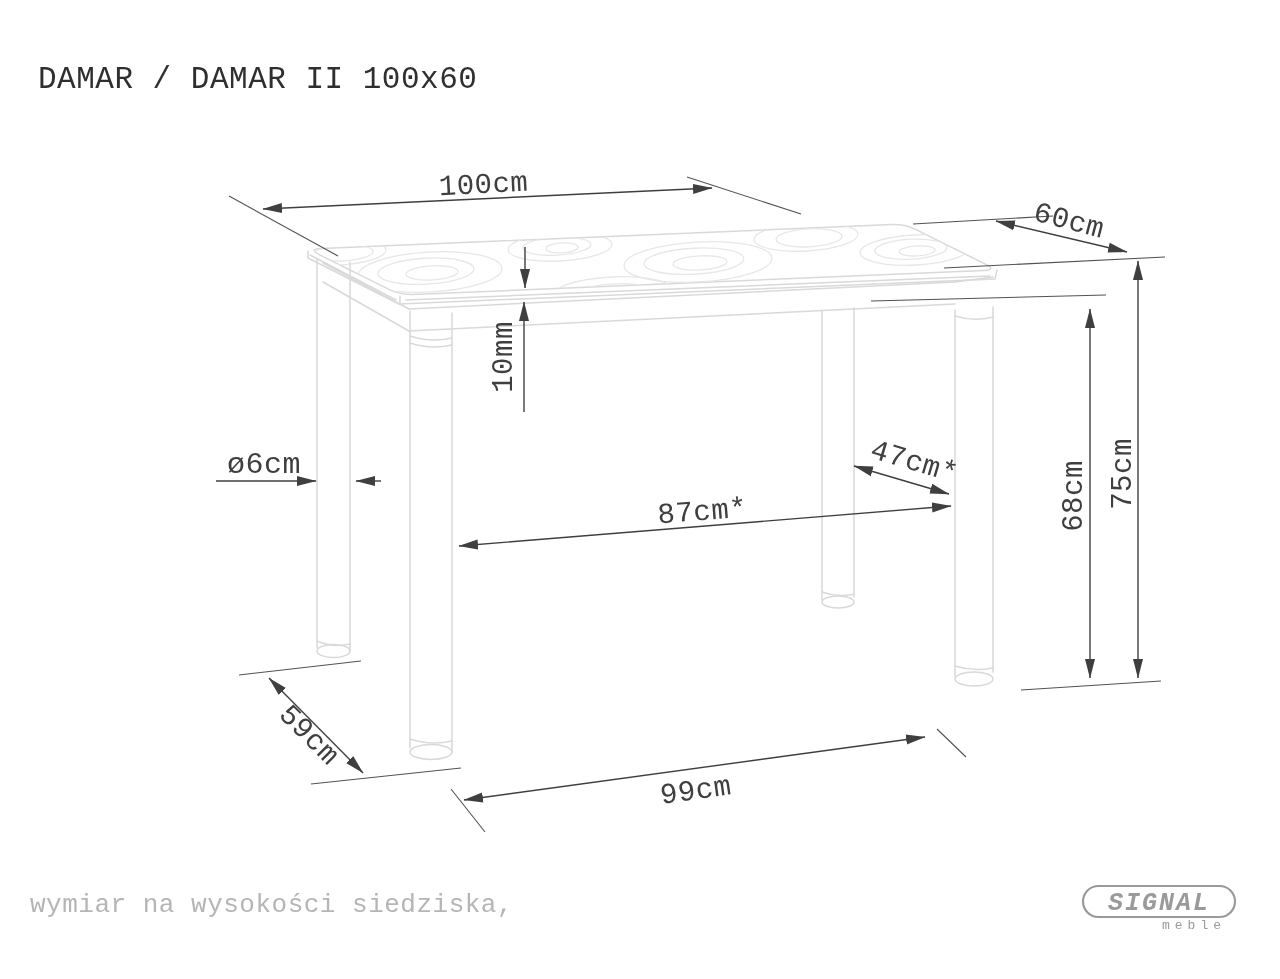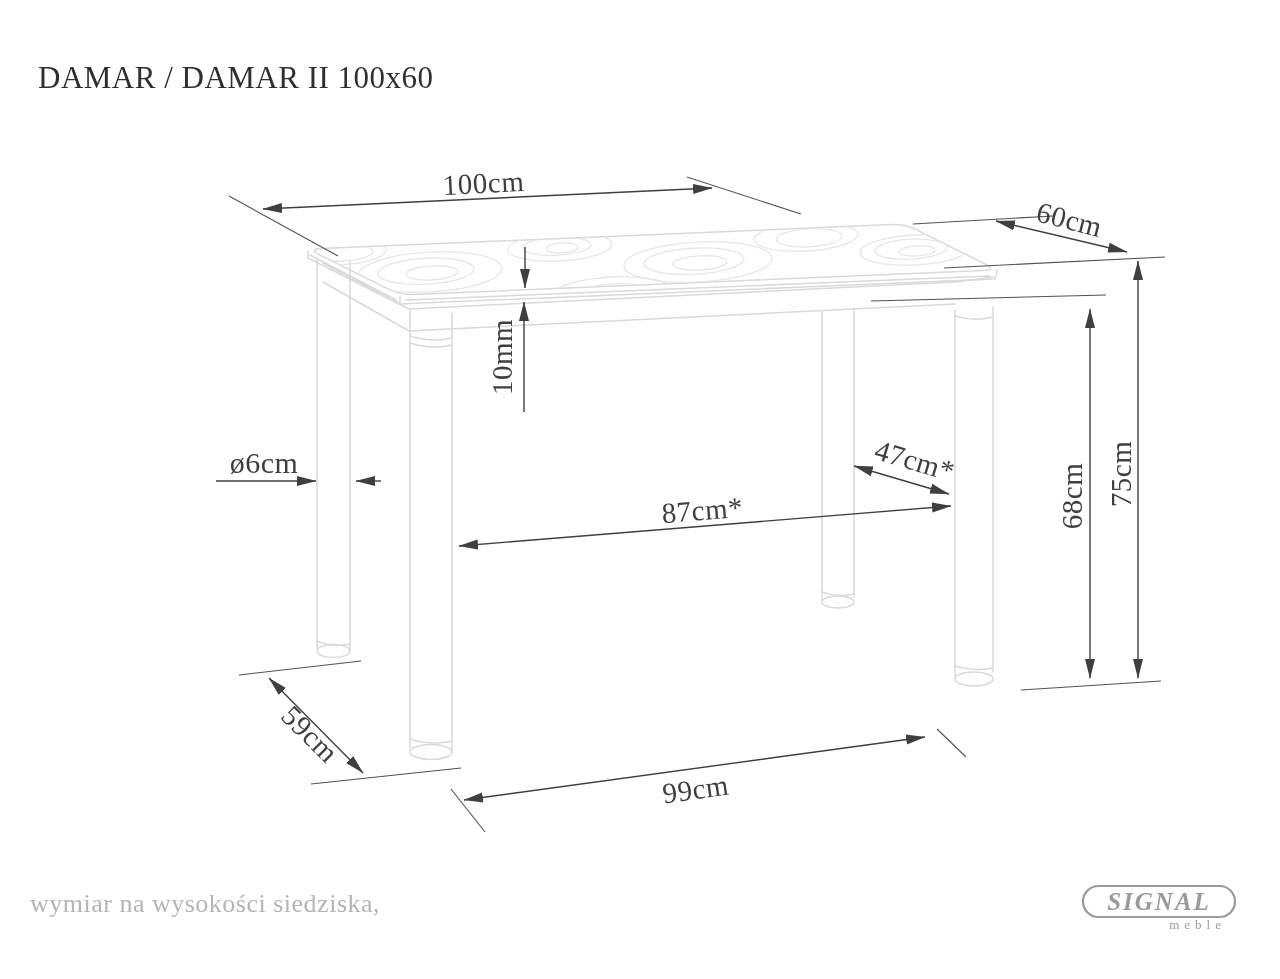--- a/index.html
+++ b/index.html
@@ -6,21 +6,21 @@
     --dimension-ink:#3f3f3f;
     --drawing-line:#d9d9d9;
     --pattern-line:#e7e7e7;
     --muted-text:#b5b5b5;
     --logo-gray:#9a9a9a;
     --title-ink:#2f2f2f;
     --background:#ffffff;
   }
   html,body{margin:0;padding:0;background:var(--background);}
   .stage{position:relative;width:1280px;height:968px;background:var(--background);overflow:hidden;
-         font-family:Liberation Serif, serif;}
+         font-family:Liberation Mono, monospace;}
   svg{display:block}
   .draw{stroke:var(--drawing-line);stroke-width:1.5;fill:none;stroke-linecap:round;stroke-linejoin:round}
   .draw-fill{stroke:var(--drawing-line);stroke-width:1.5;fill:#ffffff;stroke-linejoin:round}
   .pattern{stroke:var(--pattern-line);stroke-width:1.3;fill:none}
   .dim{stroke:var(--dimension-ink);stroke-width:1.4;fill:none}
   .ext{stroke:var(--dimension-ink);stroke-width:1.1;fill:none;opacity:.9}
   .arrowfill{fill:var(--dimension-ink)}
   .dimtext{fill:var(--dimension-ink);font-size:29px;letter-spacing:.5px}
   .titletext{fill:var(--title-ink);font-size:31px;letter-spacing:.5px}
   .footnote{fill:var(--muted-text);font-size:26px;letter-spacing:.5px}

